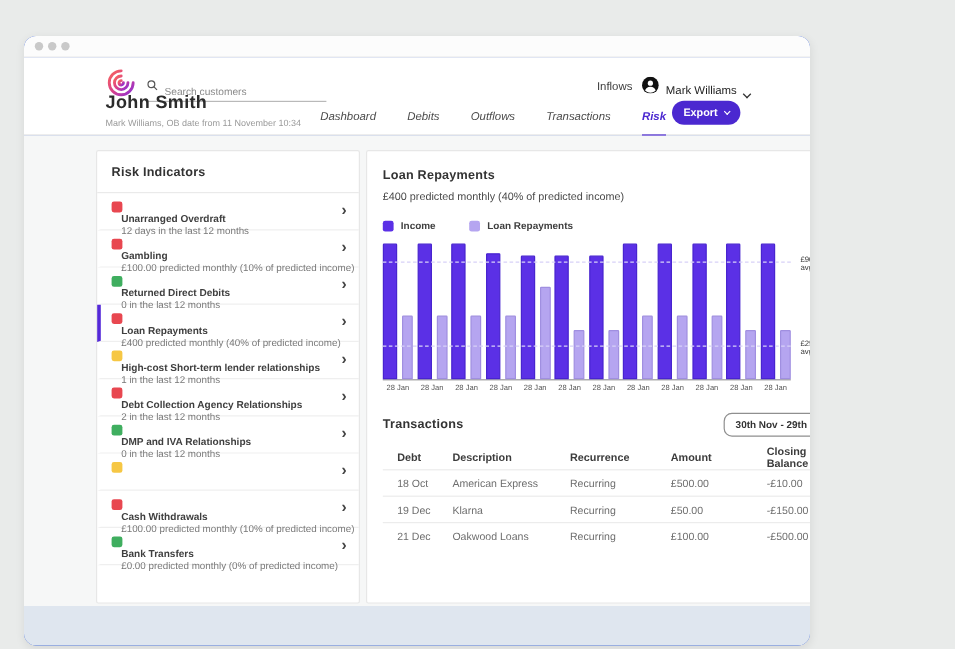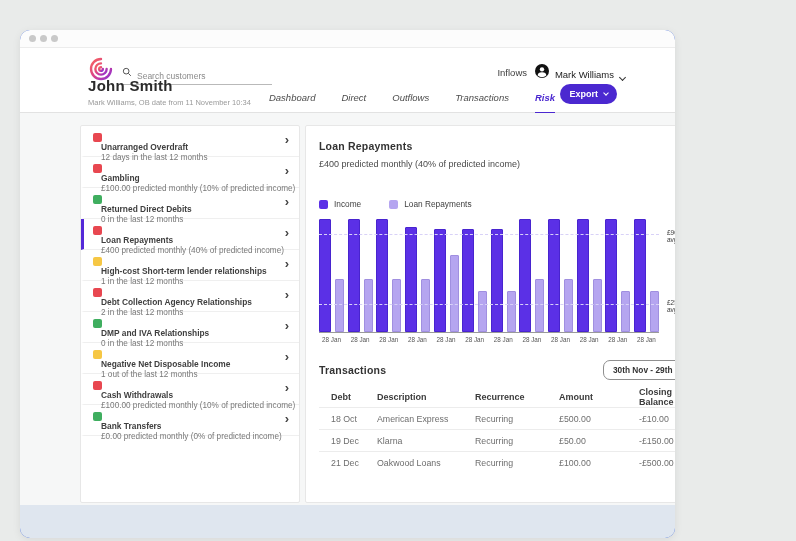--- a/index.html
+++ b/index.html
@@ -45,21 +45,21 @@
   .ritem { display:flex; align-items:flex-start; height:31px; border-bottom:1px solid #efefef;
     border-left:3px solid transparent; padding:5px 0 0 9px; cursor:pointer; position:relative;flex-direction:column; }
   .ritem.sel { border-left-color:#5429d8; }
   .sq { width:9px; height:9px; border-radius:2px; flex:0 0 9px; margin-top:2px; }
   .rtx { margin-left:8px; line-height:1.3; white-space:nowrap; }
   .rt1 { font-size:8.4px; font-weight:bold; color:#3f3f3f; }
   .rt2 { font-size:8.2px; color:#787878; }
   .chev { position:absolute; right:10px; top:7px; font-size:13px; color:#444; line-height:1; font-weight:bold; }
   
   .chart-sub { font-size:9px; color:#4a4a4a; margin-top:5px; }
-  .legend { display:flex; gap:28px; margin-top:30px; }
+  .legend { display:flex; gap:28px; margin-top:14px;font-weight:bold; }
   .litem { display:flex; align-items:center; gap:6px; cursor:default; }
   .lsq { width:9px; height:9px; border-radius:2px; }
   .llb { font-size:8.3px; color:#3f3f3f; }
   .chart { display:grid; grid-template-columns:340px 1fr; margin-top:10px; }
   .plot { position:relative; height:114px; border-bottom:1px solid #9a9a9a; }
   .avgline { position:absolute; left:0; right:0; height:0; border-top:1px dashed #d8d1f7; }
   .bars { position:absolute; left:0; right:0; bottom:0; top:0; display:flex; justify-content:space-between; align-items:flex-end; }
   .bgroup { display:flex; align-items:flex-end; gap:4px; width:25px; justify-content:center; }
   .bar { border-radius:1px 1px 0 0; }
   .ylabels { position:relative; }
@@ -127,34 +127,35 @@
             <path d="M3.8 16.6 a6.2 4.8 0 0 1 12.4 0 a10 10 0 0 1 -12.4 0 z" fill="#fff"></path>
           </svg>
       </span>
       <span>Mark Williams</span>
       <span class="chev-down"></span>
     </div>
     <div class="cust-name">John Smith</div>
     <div class="cust-sub">Mark Williams, OB date from 11 November 10:34</div>
     <nav class="tabs">
         <div class="tab">Dashboard</div>
-        <div class="tab">Direct</div>
+        <div class="tab">Debits</div>
         <div class="tab">Outflows</div>
         <div class="tab">Transactions</div>
         <div class="tab active">Risk</div>
       </nav>
     <button class="export">
       <span>Export</span>
       <span class="chev-down"></span>
     </button>
   </div>
 
   <div class="content">
 
     <section class="card risk-card">
+      <span class="panel-title">Risk Indicators</span>
       <div>
           <div class="ritem">
             <span class="sq" style="background: rgb(232, 71, 80);"></span>
             <div class="rtx">
               <div class="rt1">Unarranged Overdraft</div>
               <div class="rt2">12 days in the last 12 months</div>
             </div>
             <span class="chev">›</span>
           </div>
           <div class="ritem">
@@ -200,24 +201,20 @@
           <div class="ritem">
             <span class="sq" style="background: rgb(63, 174, 95);"></span>
             <div class="rtx">
               <div class="rt1">DMP and IVA Relationships</div>
               <div class="rt2">0 in the last 12 months</div>
             </div>
             <span class="chev">›</span>
           </div>
           <div class="ritem">
             <span class="sq" style="background: rgb(246, 199, 68);"></span>
-            <div class="rtx">
-              <div class="rt1">Negative Net Disposable Income</div>
-              <div class="rt2">1 out of the last 12 months</div>
-            </div>
             <span class="chev">›</span>
           </div>
           <div class="ritem">
             <span class="sq" style="background: rgb(232, 71, 80);"></span>
             <div class="rtx">
               <div class="rt1">Cash Withdrawals</div>
               <div class="rt2">£100.00 predicted monthly (10% of predicted income)</div>
             </div>
             <span class="chev">›</span>
           </div>

